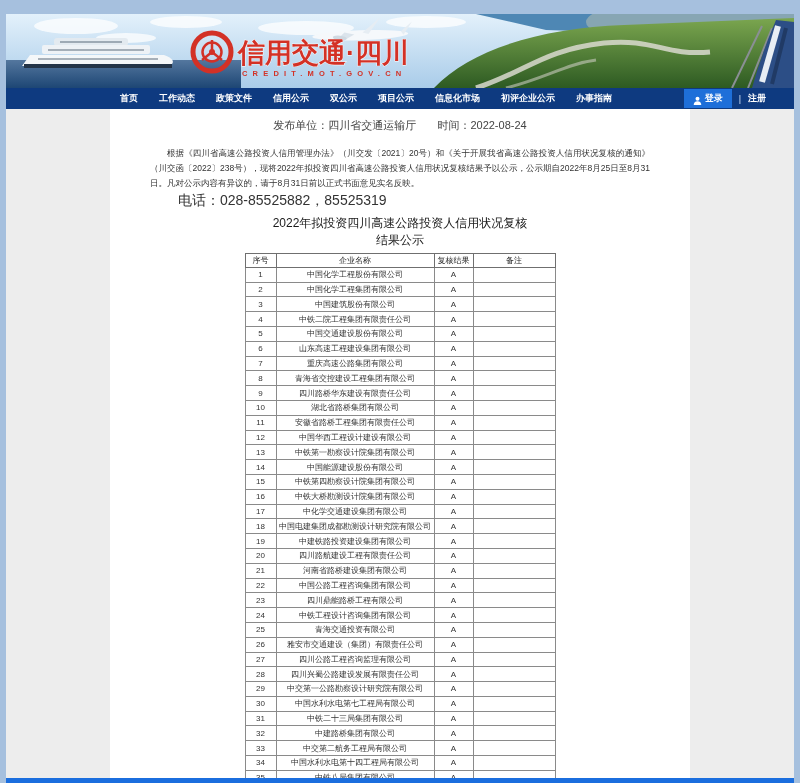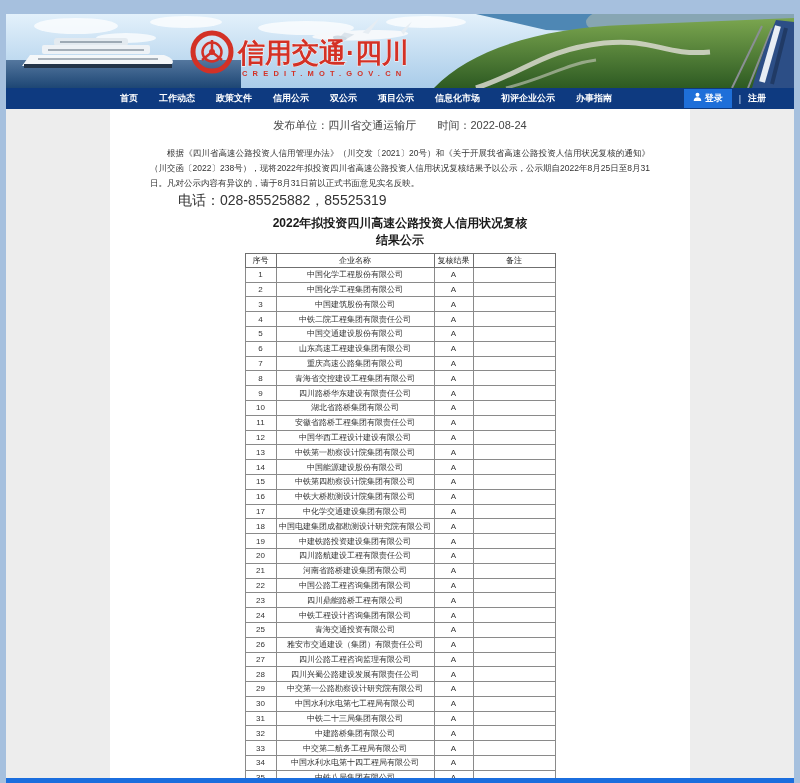--- a/index.html
+++ b/index.html
@@ -13,38 +13,38 @@
   .banner { position:relative; height:74px; flex:0 0 74px; overflow:hidden; }
   .banner-svg { width:100%; height:100%; display:block; }
 
   
   .nav { height:21px; flex:0 0 21px; background:#0e3a80; display:flex;
     align-items:center; padding-left:114px; padding-right:28px; }
   .nav-menu { display:flex; align-items:flex-end; gap:21px; }
   .nav-item { color:#fff; font-size:9px; font-weight:bold; text-decoration:none;
     white-space:nowrap; cursor:pointer; }
   .nav-right { margin-left:auto; display:flex; align-items:center; gap:7px; }
-  .login-btn { display:flex; align-items:flex-start; gap:3px; background:#1e6fd9;
+  .login-btn { display:flex; align-items:flex-end; gap:3px; background:#1e6fd9;
     color:#fff; font-size:9px; font-weight:bold; padding:3px 9px; text-decoration:none;
     cursor:pointer; }
   .nav-divider { color:#cfe0f5; font-size:9px; }
   .register-link { color:#fff; font-size:9px; font-weight:bold; text-decoration:none;
     cursor:pointer; }
 
   
   .main { flex:1 1 auto; overflow:hidden; }
   .content { width:580px; height:100%; margin:0 auto; background:#fff;
     overflow:hidden; }
   .meta-line { text-align:center; padding-top:9px; font-size:11px; color:#444; }
   .meta-line span { margin:0 9px; }
   .article-paragraph { margin:13px 40px 0 40px; font-size:8.5px; line-height:15px;
     color:#333; text-indent:2em; text-align:justify; }
   .phone-line { margin:2px 40px 0 40px; font-size:14px; line-height:15px;
     color:#333; text-indent:2em; }
-  .doc-title { margin-top:7px; text-align:center; font-size:12px; font-weight:bold;
+  .doc-title { margin-top:7px; text-align:center; font-size:12px; font-weight:normal;
     color:#1a1a1a; line-height:1.45; }
 
   
   .company-table { width:310px; margin:3px auto 0 auto; border-collapse:collapse;
     table-layout:fixed; }
   .company-table th { border:1px solid #6f6f6f; font-size:8px; font-weight:normal;
     color:#222; height:14px; padding:0; text-align:center; background:#fff; }
   .company-table td { border:1px solid #8a8a8a; font-size:8px; color:#333;
     height:14.8px; padding:0; text-align:center; white-space:nowrap; overflow:hidden; }
 

